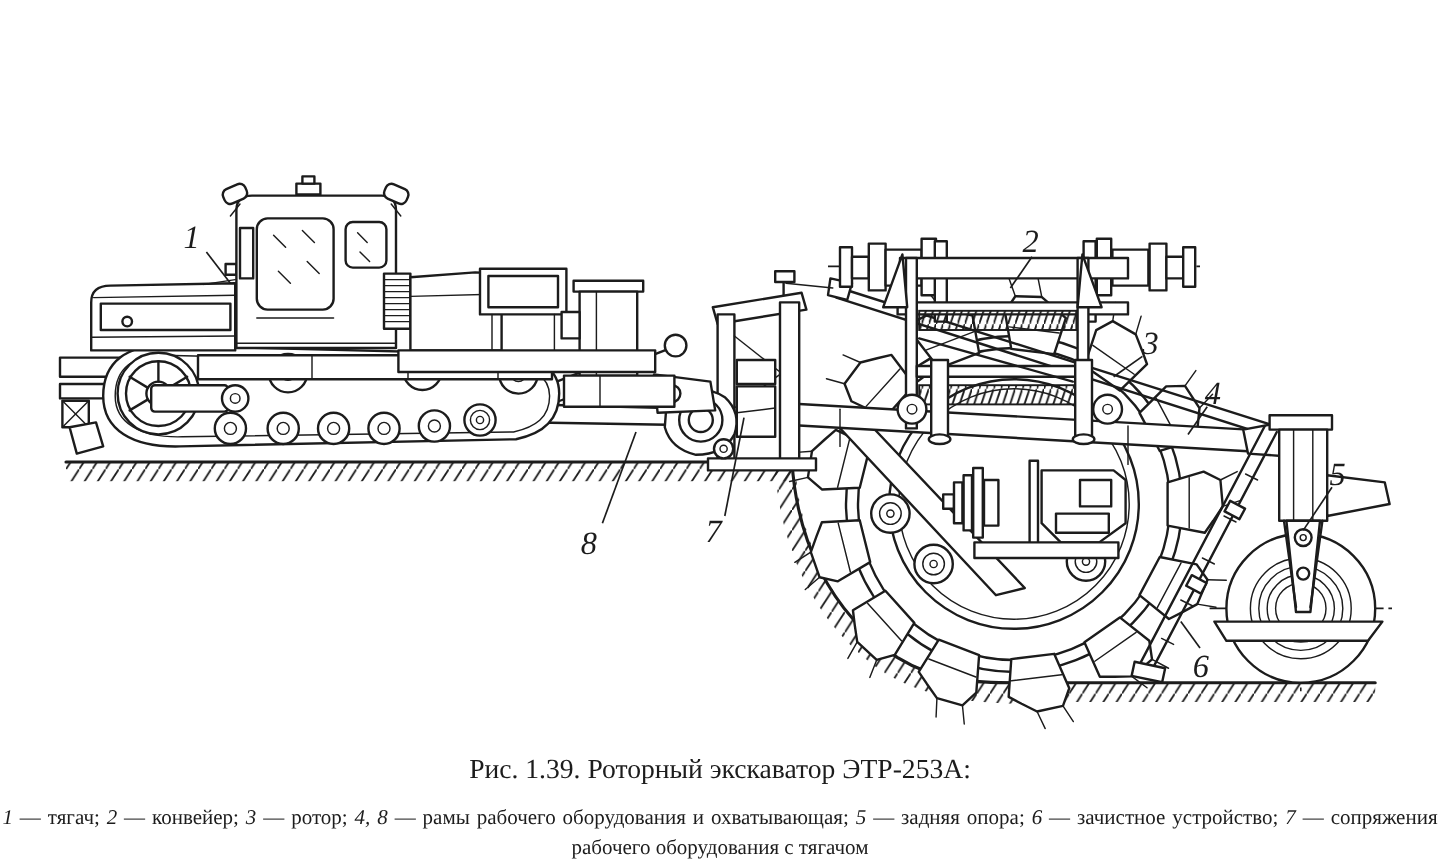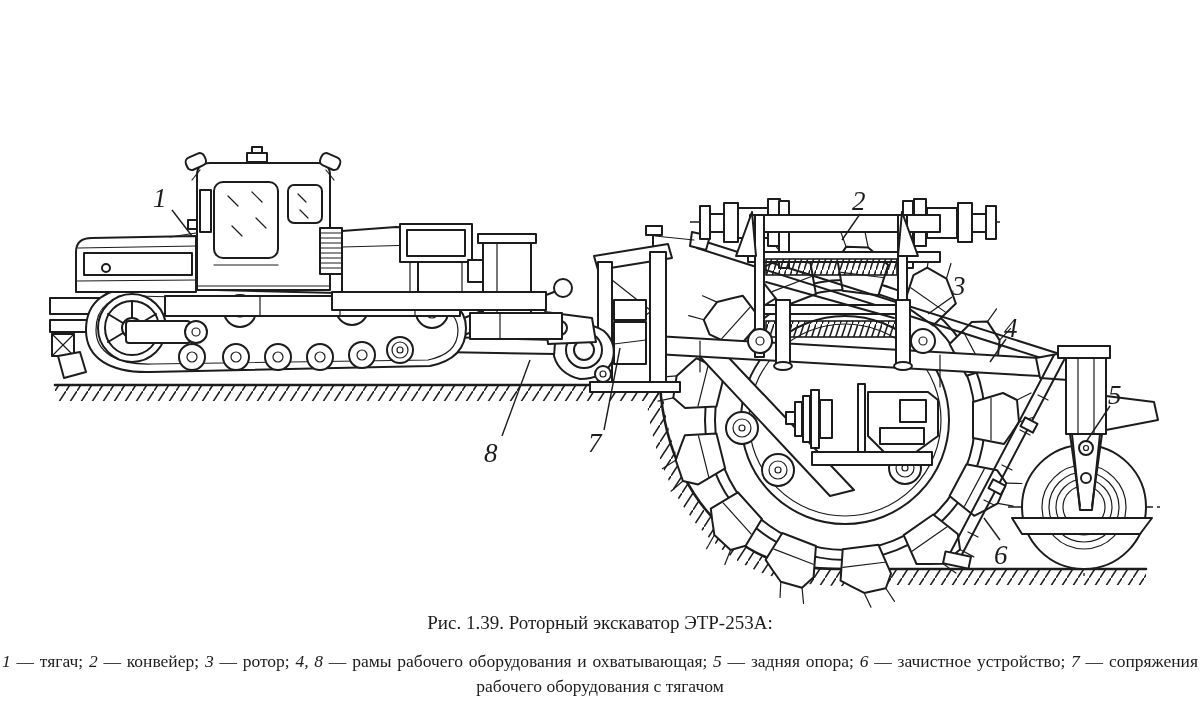--- a/index.html
+++ b/index.html
@@ -7,21 +7,21 @@
         font-family:"Liberation Serif", serif;color:#1c1c1c;}
   .fig{width:1200px;height:608px;display:block;}
   
   .ln{stroke:#1c1c1c;fill:none;stroke-width:2;stroke-linejoin:round;stroke-linecap:round;}
   .lnw{stroke:#1c1c1c;fill:#ffffff;stroke-width:2;stroke-linejoin:round;stroke-linecap:round;}
   .thin{stroke-width:1.2;}
   .thick{stroke-width:2.6;}
   .cl{stroke:#1c1c1c;fill:none;stroke-width:1.3;stroke-dasharray:15 4 3 4;}
   .lab{font:italic 27px "Liberation Serif", serif;fill:#1c1c1c;stroke:none;}
   .leader{stroke:#1c1c1c;stroke-width:1.4;fill:none;}
-  .caption{width:1200px;text-align:center;font-size:19px;margin-top:4px;}
+  .caption{width:1200px;text-align:center;font-size:23px;margin-top:20px;}
   .legend{width:1196px;padding:0 2px;font-size:17.5px;line-height:1.45;
           text-align:justify;text-align-last:center;margin-top:15px;}
   .legend i{font-style:italic;}
 </style>
 </head>
 <body>
 
 <div class="page">
 
 <svg class="fig" viewBox="0 0 1200 608">

